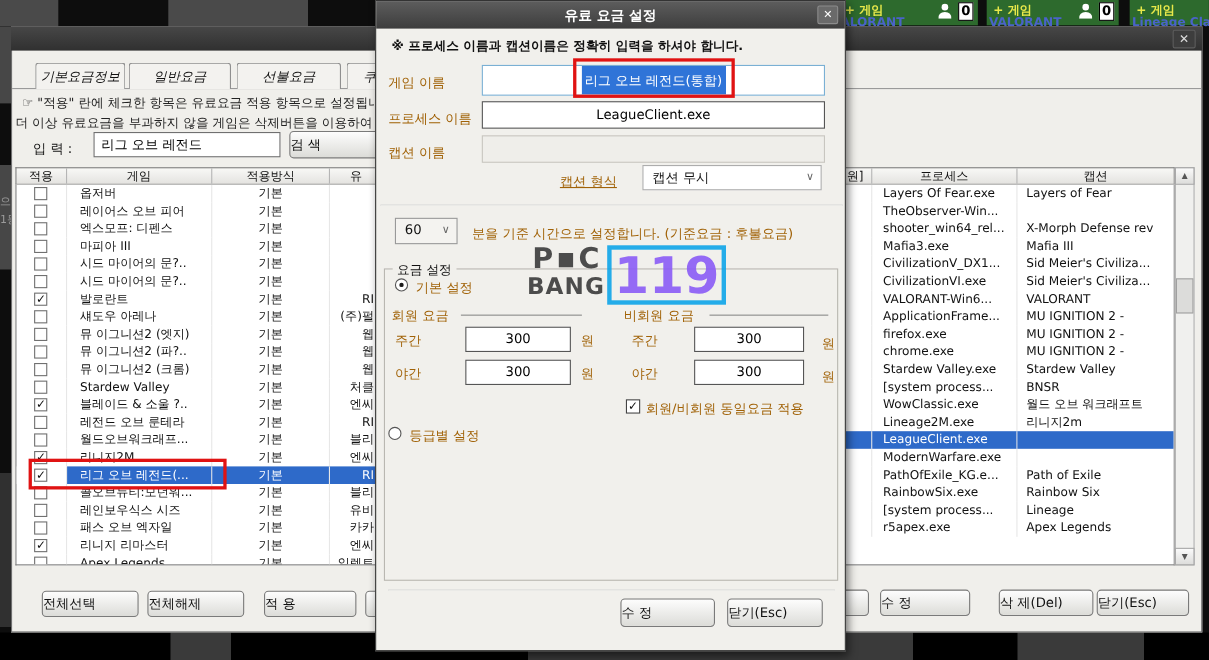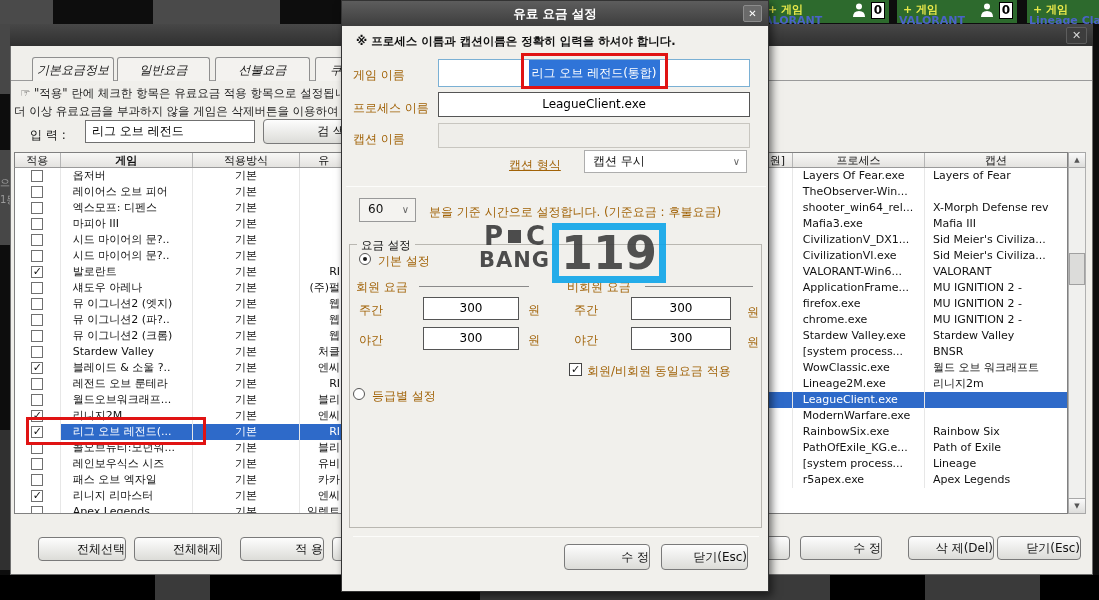--- a/index.html
+++ b/index.html
@@ -19,21 +19,21 @@
   #main-window { position:absolute; left:10px; top:24px; width:1083px; height:551px; background:#f0efeb; border:1px solid #6f6f6f; z-index:2; }
   #mw-titlebar { position:absolute; left:10px; top:24px; width:1083px; height:22px; background:linear-gradient(#474747,#303030); z-index:3; }
   #mw-close { position:absolute; left:1066px; top:27px; width:21px; height:17px; background:#3d3d3d; border:1px solid #5d5d5d; border-radius:2px; color:#d8d8d8; font-size:11px; font-weight:bold; text-align:center; line-height:15px; z-index:4; }
 
   .tab { position:absolute; top:57px; height:24px; background:#f3f2ef; border:1px solid #8f8f8f; border-bottom:none; border-radius:3px 3px 0 0; font-size:12px; color:#111; text-align:center; line-height:24px; z-index:3;font-style:italic; }
   #tabline { position:absolute; left:11px; top:80px; width:1081px; height:1px; background:#9a9a9a; z-index:2; }
   .infotext { position:absolute; font-size:11.5px; color:#222; white-space:nowrap; overflow:hidden; z-index:3; }
   .fieldlabel { position:absolute; font-size:12px; color:#111; white-space:nowrap; z-index:3; }
   .textinput { position:absolute; background:#fff; border:1px solid #707070; font-size:12px; color:#000; padding-left:6px; line-height:21px; white-space:nowrap; overflow:hidden; z-index:3; }
 
-  .btn { position:absolute; background:linear-gradient(#fdfdfd,#dcdcd8); border:1px solid #7a7a7a; border-radius:4px; font-size:12px; color:#111; text-align:right; z-index:3; white-space:nowrap; }
+  .btn { position:absolute; background:linear-gradient(#fdfdfd,#dcdcd8); border:1px solid #7a7a7a; border-radius:4px; font-size:12px; color:#111; text-align:left; z-index:3; white-space:nowrap; }
 
   
   .thead { position:absolute; display:flex; height:16px; border:1px solid #808080; border-bottom:1px solid #9a9a9a; background:linear-gradient(#f8f8f6,#e4e3e0); z-index:3; }
   .hcell { font-size:11px; color:#111; text-align:center; line-height:15px; border-right:1px solid #b5b5b5; overflow:hidden; white-space:nowrap; }
   .hcell:last-child { border-right:none; }
   .tbody { position:absolute; background:#fff; border:1px solid #808080; border-top:none; overflow:hidden; z-index:3; }
   .trow { display:flex; height:16px; }
   .cell { font-size:11px; color:#111; line-height:16px; white-space:nowrap; overflow:hidden; border-right:1px solid #e7e7e7; }
   .cell:last-child { border-right:none; }
   .c-check { width:46px; display:flex; align-items:center; justify-content:center; }
@@ -69,21 +69,21 @@
   .radio.on::after { content:""; position:absolute; left:3px; top:3px; width:4px; height:4px; border-radius:50%; background:#1a1a1a; }
   .chkbox { position:absolute; width:13px; height:13px; background:#fff; border:1px solid #444; font-size:11px; line-height:11px; text-align:center; color:#111; }
   .feeline { position:absolute; height:1px; background:#8a8a8a; }
 
   
   #watermark { position:absolute; left:137px; top:222px; display:flex; opacity:.9; z-index:2; }
   #wm-left { display:flex; flex-direction:column; align-items:center; }
   #wm-row1 { display:flex; align-items:center; gap:5px; font-size:26px; font-weight:bold; color:#3b3b3b; line-height:26px; }
   #wm-sq { width:13px; height:13px; background:#3b3b3b; display:inline-block; }
   #wm-bang { font-size:21px; font-weight:bold; color:#3b3b3b; letter-spacing:1px; line-height:22px; }
-  #wm-num { font-size:46px; font-weight:bold; color:#404040; line-height:46px; border:7px solid #0ea5e9; padding:0 2px; margin-left:2px; }
+  #wm-num { font-size:46px; font-weight:bold; color:#8b5cf6; line-height:46px; border:4px solid #0ea5e9; padding:0 2px; margin-left:2px; }
 
   
   .annotation { position:absolute; border:3px solid #e01313; background:transparent; pointer-events:none; }
   #anno-input { left:521px; top:53px; width:147px; height:36px; z-index:12; }
   #anno-row { left:26px; top:417px; width:180px; height:28px; z-index:5; }
 
   .selspan { display:inline-block; background:#2f74d8; color:#fff; padding:0 3px; }
 </style>
 </head>
 <body>
@@ -141,21 +141,21 @@
 
   <div class="infotext" style="left:20px;top:86px;width:320px;">☞ "적용" 란에 체크한 항목은 유료요금 적용 항목으로 설정됩니다.</div>
   <div class="infotext" style="left:14px;top:104px;width:327px;">더 이상 유료요금을 부과하지 않을 게임은 삭제버튼을 이용하여 삭제</div>
 
   <div class="fieldlabel" style="left:30px;top:127px;">입 력 :</div>
   <div class="textinput" style="left:85px;top:120px;width:170px;height:23px;">리그 오브 레전드</div>
   <div class="btn" style="left:263px;top:119px;width:83px;height:25px;line-height:23px;">검 색</div>
 
   <div class="thead" style="left:14px;top:152px;width:331px;">
     <div class="hcell" style="width:46px;">적용</div>
-    <div class="hcell" style="width:133px;font-weight:bold;">게임</div>
+    <div class="hcell" style="width:133px;">게임</div>
     <div class="hcell" style="width:108px;">적용방식</div>
     <div class="hcell" style="width:44px;text-align:left;padding-left:18px;">유</div>
   </div>
   <div class="tbody" id="left-table-body" style="left:14px;top:168px;width:331px;height:346px;">
       <div class="trow">
         <div class="cell c-check">
           <div class="checkbox"></div>
         </div>
         <div class="cell c-game">옵저버</div>
         <div class="cell c-method">기본</div>
@@ -417,27 +417,27 @@
         <div class="cell c-proc">LeagueClient.exe</div>
         <div class="cell c-cap"></div>
       </div>
       <div class="trow">
         <div class="cell c-won"></div>
         <div class="cell c-proc">ModernWarfare.exe</div>
         <div class="cell c-cap"></div>
       </div>
       <div class="trow">
         <div class="cell c-won"></div>
+        <div class="cell c-proc">PathOfExile_KG.e...</div>
+        <div class="cell c-cap">Path of Exile</div>
+      </div>
+      <div class="trow">
+        <div class="cell c-won"></div>
         <div class="cell c-proc">RainbowSix.exe</div>
         <div class="cell c-cap">Rainbow Six</div>
-      </div>
-      <div class="trow">
-        <div class="cell c-won"></div>
-        <div class="cell c-proc">PathOfExile_KG.e...</div>
-        <div class="cell c-cap">Path of Exile</div>
       </div>
       <div class="trow">
         <div class="cell c-won"></div>
         <div class="cell c-proc">[system process...</div>
         <div class="cell c-cap">Lineage</div>
       </div>
       <div class="trow">
         <div class="cell c-won"></div>
         <div class="cell c-proc">r5apex.exe</div>
         <div class="cell c-cap">Apex Legends</div>

